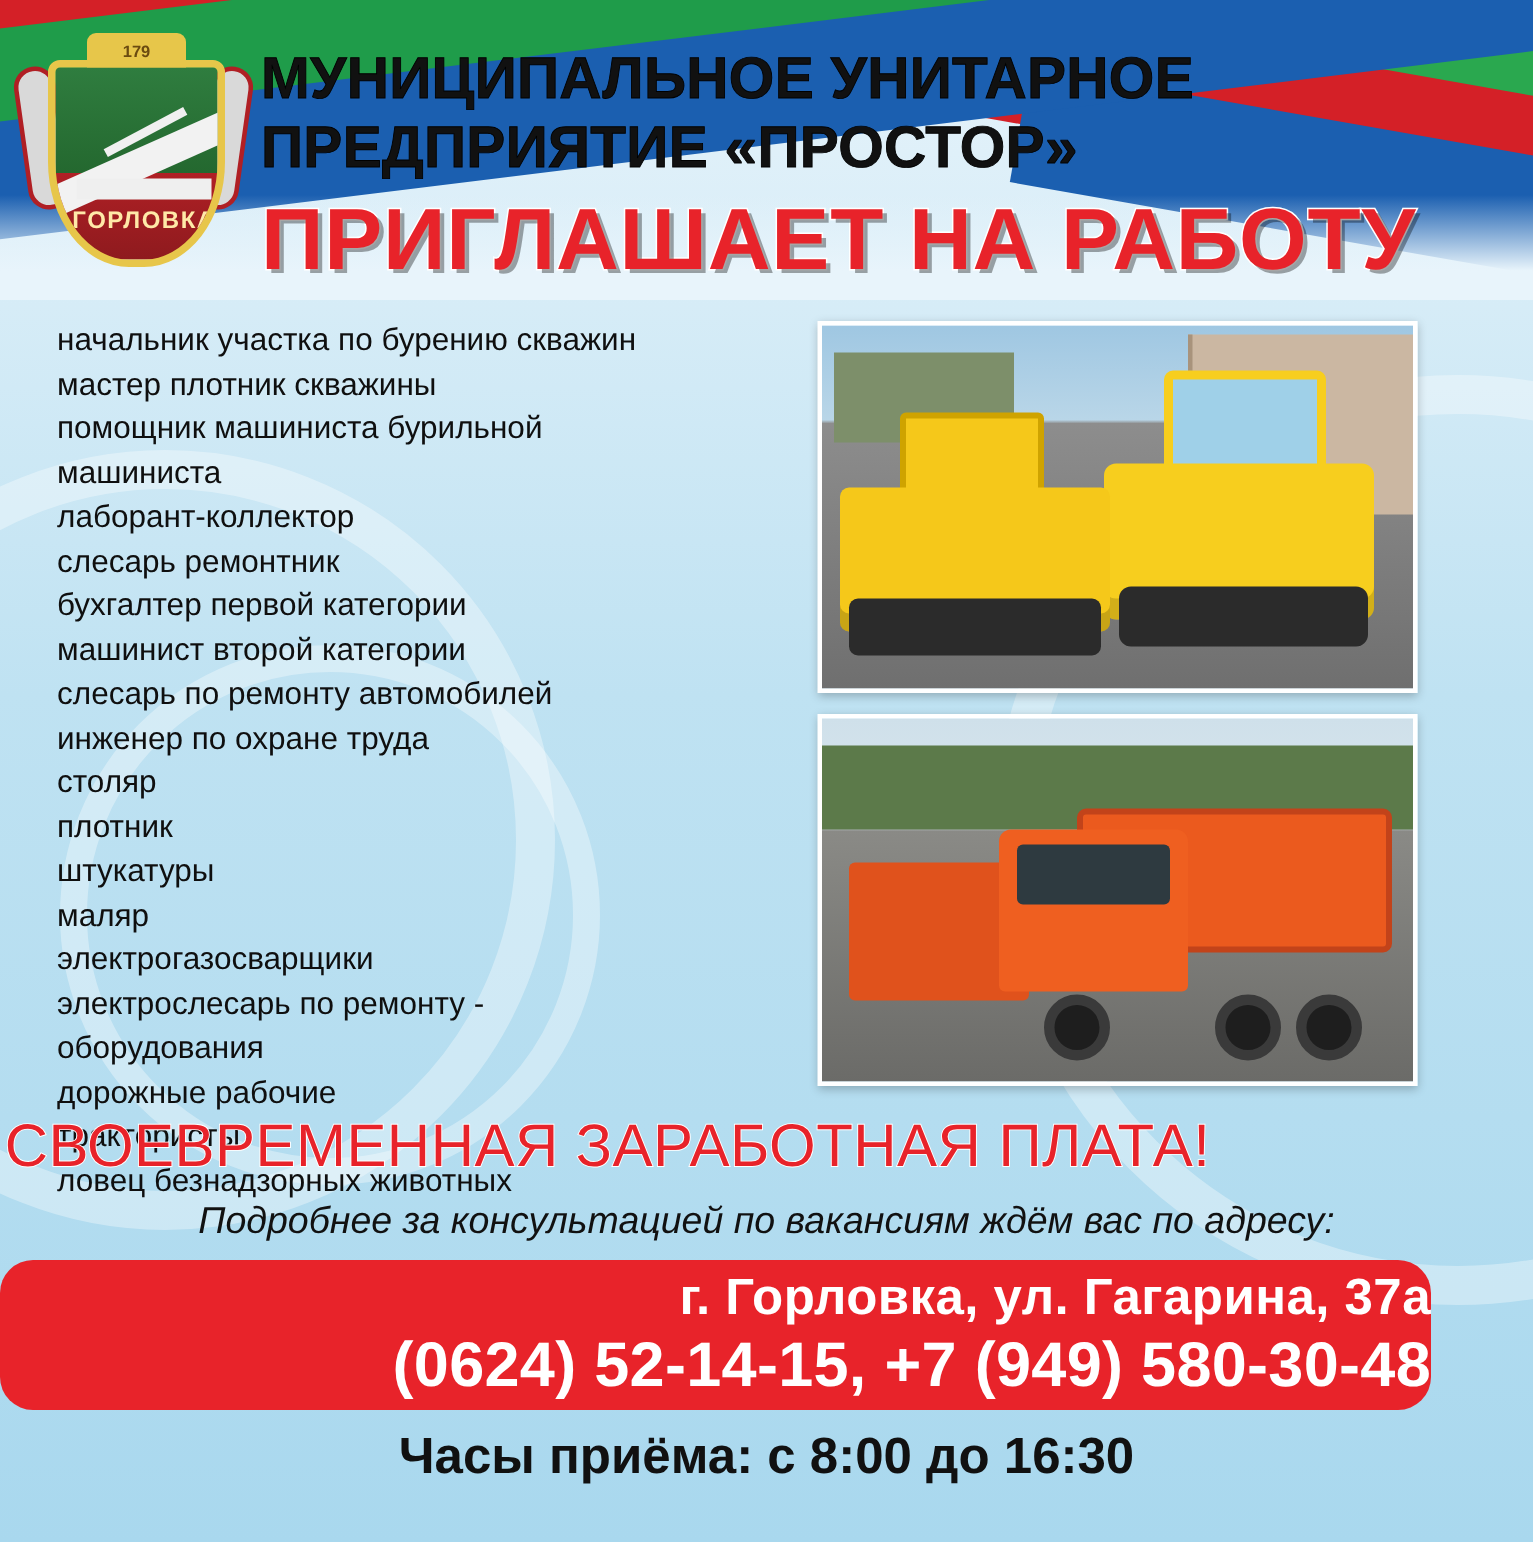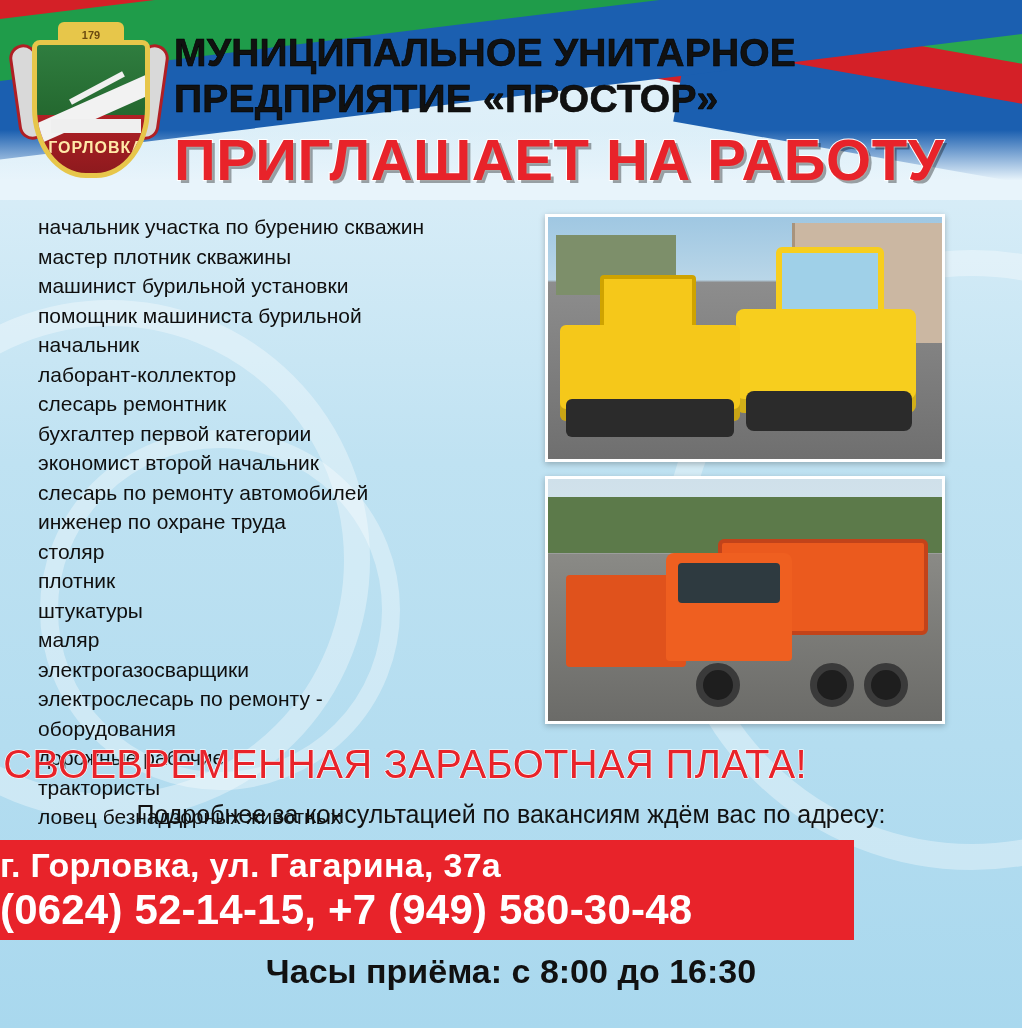--- a/index.html
+++ b/index.html
@@ -207,25 +207,25 @@
   .salary {
     position: absolute; top: 742px; left: 0; width: 810px;
     text-align: center;
     font-size: 40px; font-weight: normal; color: #e8232a;
     -webkit-text-stroke: 1.2px #ffffff;
     paint-order: stroke fill;
     letter-spacing: 0.3px;
   }
   .subnote {
     position: absolute; top: 800px; left: 0; width: 1022px;
-    text-align: center; font-size: 25px; color: #111;
+    text-align: center; font-size: 25px; color: #111; font-style: italic;
   }
   .red-bar {
-    position: absolute; top: 840px; left: 0; width: 854px; height: 100px;
-    background: #e8232a; color: #fff; text-align: left;
+    position: absolute; top: 840px; left: 0; width: 954px; height: 100px;
+    background: #e8232a; color: #fff; text-align: right; border-radius: 22px;
   }
   .addr { font-size: 34px; font-weight: bold; padding-top: 6px; letter-spacing: 0.3px; }
   .phones { font-size: 42px; font-weight: bold; margin-top: 1px; letter-spacing: 0.2px; }
   .hours {
     position: absolute; top: 952px; left: 0; width: 1022px;
     text-align: center; font-size: 34px; font-weight: bold; color: #111;
   }
 </style>
 </head>
 <body>
@@ -262,27 +262,26 @@
       <div class="title-line">МУНИЦИПАЛЬНОЕ УНИТАРНОЕ</div>
       <div class="title-line">ПРЕДПРИЯТИЕ «ПРОСТОР»</div>
       <div class="title-big">ПРИГЛАШАЕТ НА РАБОТУ</div>
     </div>
   </div>
 
   <div class="content">
     <ul class="vacancies">
       <li>начальник участка по бурению скважин</li>
       <li>мастер плотник скважины</li>
-      <li>машинист бурильной установки</li>
       <li>помощник машиниста бурильной</li>
-      <li>начальник</li>
+      <li>машиниста</li>
       <li>лаборант-коллектор</li>
       <li>слесарь ремонтник</li>
       <li>бухгалтер первой категории</li>
-      <li>экономист второй начальник</li>
+      <li>машинист второй категории</li>
       <li>слесарь по ремонту автомобилей</li>
       <li>инженер по охране труда</li>
       <li>столяр</li>
       <li>плотник</li>
       <li>штукатуры</li>
       <li>маляр</li>
       <li>электрогазосварщики</li>
       <li>электрослесарь по ремонту -</li>
       <li>оборудования</li>
       <li>дорожные рабочие</li>

